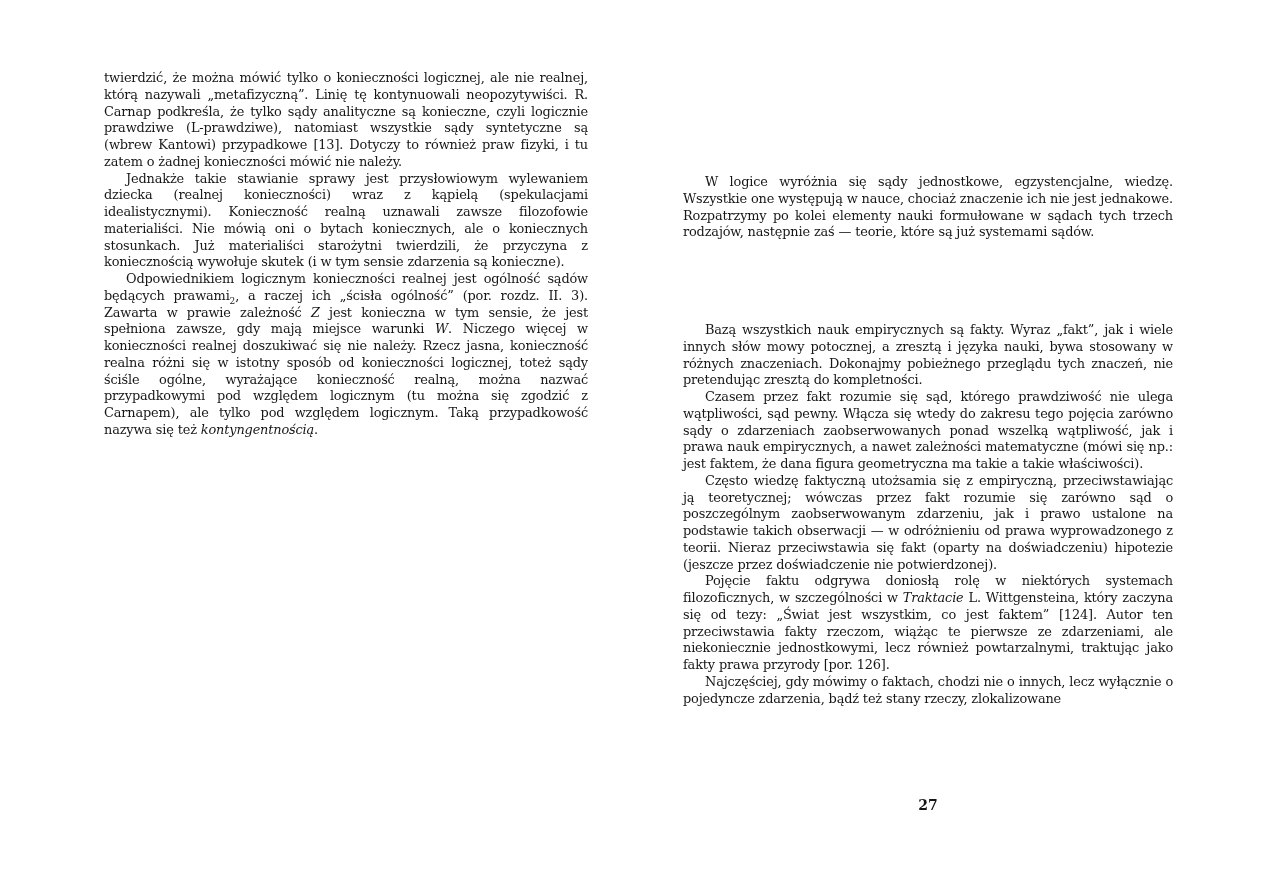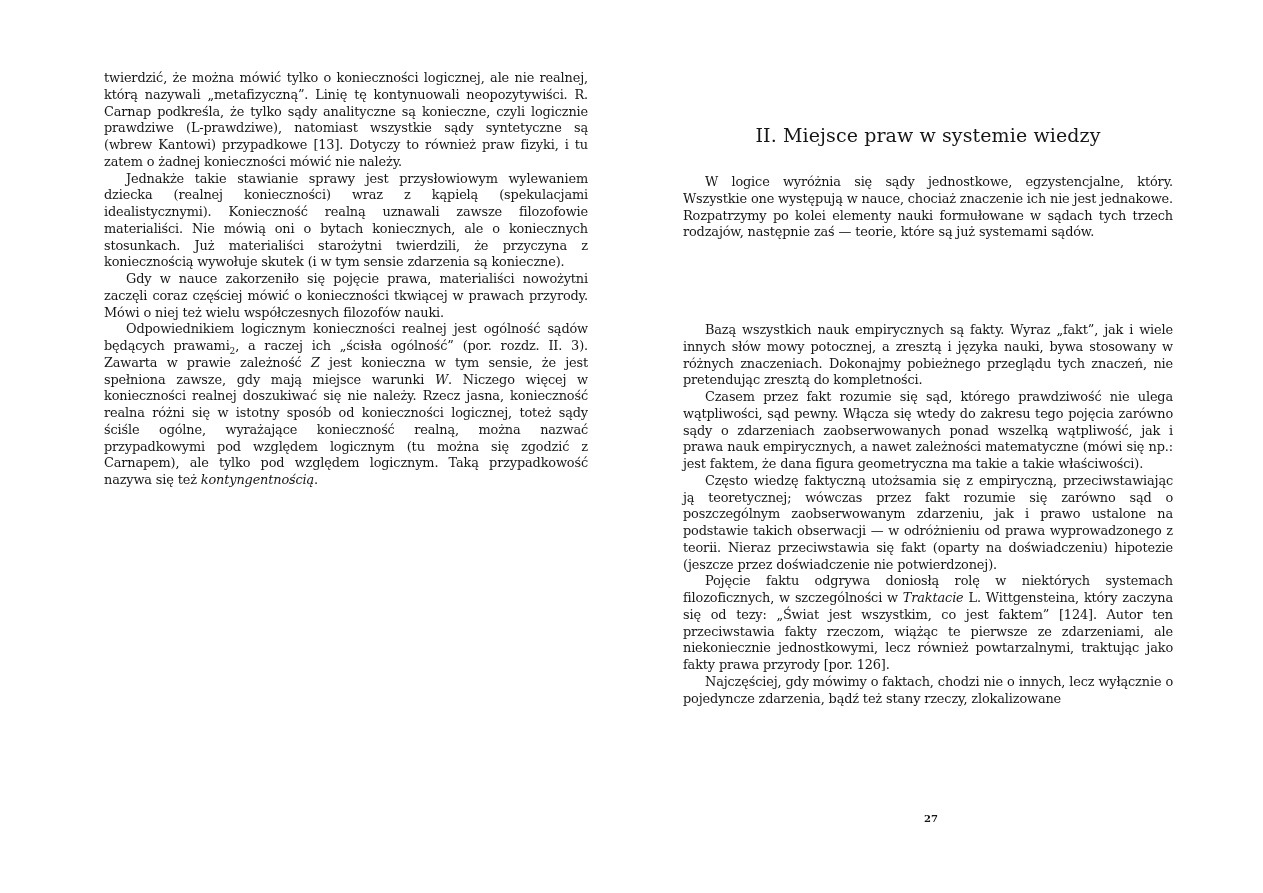--- a/index.html
+++ b/index.html
@@ -12,41 +12,39 @@
   .left-col { left: 104px; top: 70px; width: 484px; }
   .right-col { left: 52px; width: 490px; }
   .col p { margin: 0; text-indent: 22px; hyphens: manual; letter-spacing: -0.15px; }
   .col p.noindent { text-indent: 0; }
   .chapter-title { position: absolute; left: 52px; top: 123px; width: 490px; text-align: center;
                    font-size: 19px; line-height: 24px; font-weight: normal; margin: 0; letter-spacing: 0.1px; }
   .intro { top: 174px; }
   .section-title { position: absolute; left: 52px; top: 298px; width: 490px; text-align: center;
                    font-size: 15px; line-height: 20px; font-weight: normal; margin: 0; }
   .section-body { top: 322px; }
-  .page-number { position: absolute; left: 287px; top: 797px; width: 20px; text-align: right;
-                 font-size: 10px; font-weight: bold; margin-top: 16px; }
+  .page-number { position: absolute; left: 287px; top: 797px; width: 20px; text-align: center;
+                 font-size: 14px; font-weight: bold; }
   em { font-style: italic; }
   sub { font-size: 9px; line-height: 0; }
 </style>
 </head>
 <body>
 
 <div class="page left-page">
   <div class="col left-col">
     <p class="noindent">twierdzić, że można mówić tylko o konieczności logicznej, ale nie realnej, którą nazywali „metafizyczną”. Linię tę kontynuowali neopozytywiści. R. Carnap podkreśla, że tylko sądy analityczne są konieczne, czyli logicznie prawdziwe (L-prawdziwe), natomiast wszystkie sądy syntetyczne są (wbrew Kantowi) przypadkowe [13]. Dotyczy to również praw fizyki, i tu zatem o żadnej konieczności mówić nie należy.</p>
     <p>Jednakże takie stawianie sprawy jest przysłowiowym wylewaniem dziecka (realnej konieczności) wraz z kąpielą (spekulacjami idealistycznymi). Konieczność realną uznawali zawsze filozofowie materialiści. Nie mówią oni o bytach koniecznych, ale o koniecznych stosunkach. Już materialiści starożytni twierdzili, że przyczyna z koniecznością wywołuje skutek (i w tym sensie zdarzenia są konieczne).</p>
-    <p>Gdy w nauce zakorzeniło się pojęcie prawa, materialiści nowożytni zaczęli coraz częściej mówić o konieczności tkwiącej w prawach przyrody. Mówi o niej też wielu współczesnych filozofów nauki.</p>
     <p><span>Odpowiednikiem logicznym konieczności realnej jest ogólność sądów będących prawami</span><sub>2</sub><span>, a raczej ich „ścisła ogólność” (por. rozdz. II. 3). Zawarta w prawie zależność </span><em>Z</em><span> jest konieczna w tym sensie, że jest spełniona zawsze, gdy mają miejsce warunki </span><em>W</em><span>. Niczego więcej w konieczności realnej doszukiwać się nie należy. Rzecz jasna, konieczność realna różni się w istotny sposób od konieczności logicznej, toteż sądy ściśle ogólne, wyrażające konieczność realną, można nazwać przypadkowymi pod względem logicznym (tu można się zgodzić z Carnapem), ale tylko pod względem logicznym. Taką przypadkowość nazywa się też </span><em>kontyngentnością</em><span>.</span></p>
   </div>
 </div>
 
 <div class="page right-page">
-  <h1 class="chapter-title">II.  Miejsce praw w systemie wiedzy</h1>
   <div class="col right-col intro">
-    <p>W logice wyróżnia się sądy jednostkowe, egzystencjalne, który. Wszystkie one występują w nauce, chociaż znaczenie ich nie jest jednakowe. Rozpatrzymy po kolei elementy nauki formułowane w sądach tych trzech rodzajów, następnie zaś — teorie, które są już systemami sądów.</p>
+    <p>W logice wyróżnia się sądy jednostkowe, egzystencjalne, wiedzę. Wszystkie one występują w nauce, chociaż znaczenie ich nie jest jednakowe. Rozpatrzymy po kolei elementy nauki formułowane w sądach tych trzech rodzajów, następnie zaś — teorie, które są już systemami sądów.</p>
   </div>
   <div class="col right-col section-body">
     <p>Bazą wszystkich nauk empirycznych są fakty. Wyraz „fakt”, jak i wiele innych słów mowy potocznej, a zresztą i języka nauki, bywa stosowany w różnych znaczeniach. Dokonajmy pobieżnego przeglądu tych znaczeń, nie pretendując zresztą do kompletności.</p>
     <p>Czasem przez fakt rozumie się sąd, którego prawdziwość nie ulega wątpliwości, sąd pewny. Włącza się wtedy do zakresu tego pojęcia zarówno sądy o zdarzeniach zaobserwowanych ponad wszelką wątpliwość, jak i prawa nauk empirycznych, a nawet zależności matematyczne (mówi się np.: jest faktem, że dana figura geometryczna ma takie a takie właściwości).</p>
     <p>Często wiedzę faktyczną utożsamia się z empiryczną, przeciwstawiając ją teoretycznej; wówczas przez fakt rozumie się zarówno sąd o poszczególnym zaobserwowanym zdarzeniu, jak i prawo ustalone na podstawie takich obserwacji — w odróżnieniu od prawa wyprowadzonego z teorii. Nieraz przeciwstawia się fakt (oparty na doświadczeniu) hipotezie (jeszcze przez doświadczenie nie potwierdzonej).</p>
     <p><span>Pojęcie faktu odgrywa doniosłą rolę w niektórych systemach filozoficznych, w szczególności w </span><em>Traktacie</em><span> L. Wittgensteina, który zaczyna się od tezy: „Świat jest wszystkim, co jest faktem” [124]. Autor ten przeciwstawia fakty rzeczom, wiążąc te pierwsze ze zdarzeniami, ale niekoniecznie jednostkowymi, lecz również powtarzalnymi, traktując jako fakty prawa przyrody [por. 126].</span></p>
     <p>Najczęściej, gdy mówimy o faktach, chodzi nie o innych, lecz wyłącznie o pojedyncze zdarzenia, bądź też stany rzeczy, zlokalizowane</p>
   </div>
   <div class="page-number">27</div>
 </div>

